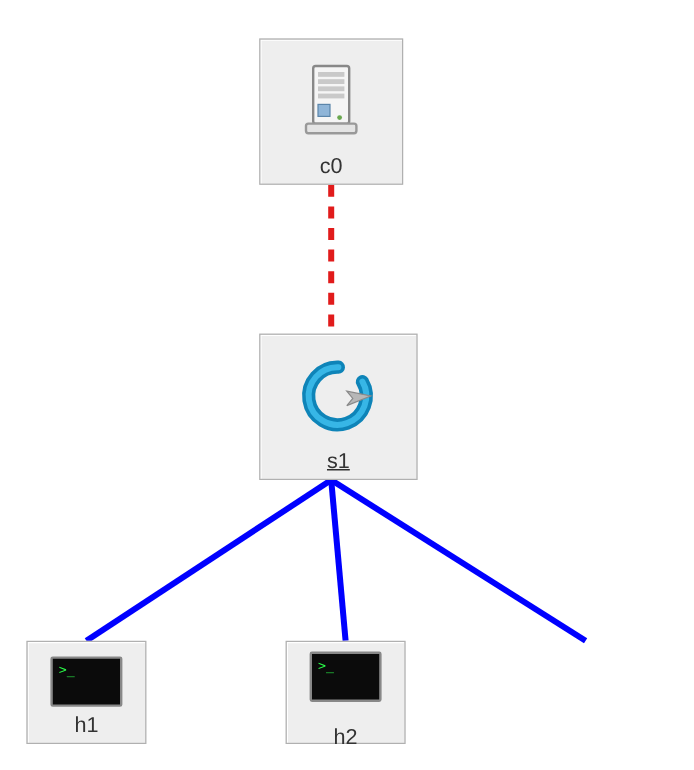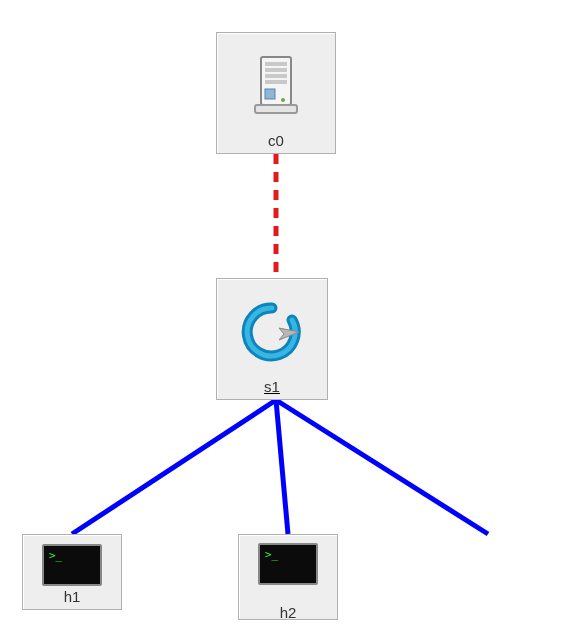--- a/index.html
+++ b/index.html
@@ -36,21 +36,21 @@
     justify-content: flex-start;
     padding: 8px 0 4px 0;
   }
   .node .icon-slot {
     flex: 1 1 auto;
     display: flex;
     align-items: center;
     justify-content: center;
   }
   .node .label {
-    font-size: 15px;
+    font-size: 18px;
     color: #333;
     margin-top: 2px;
   }
   
   .term {
     width: 56px;
     height: 38px;
     border: 2px solid #888;
     background: #0b0b0b;
     position: relative;
@@ -88,34 +88,34 @@
       <rect x="16" y="25" width="22" height="4" fill="#c9c9c9"></rect>
       <rect x="16" y="34" width="10" height="10" fill="#8fb5d8" stroke="#5b85aa"></rect>
       <circle cx="34" cy="45" r="2" fill="#6aa84f"></circle>
 
       <rect x="6" y="50" width="42" height="8" rx="2" fill="#e4e4e4" stroke="#999" stroke-width="2"></rect>
     </svg>
   </div>
   <div class="label">c0</div>
 </div>
 
-<div class="node" style="left:216px; top:278px; width:112px; height:122px;text-decoration:underline;">
+<div class="node" style="left:216px; top:278px; width:132px; height:122px;text-decoration:underline;">
   <div class="icon-slot">
     <svg width="70" height="64" viewBox="0 0 70 64">
 
       <path d="M35 8 A24 24 0 1 0 55 20" fill="none" stroke="#0e84b8" stroke-width="11" stroke-linecap="round"></path>
       <path d="M35 8 A24 24 0 1 0 55 20" fill="none" stroke="#37b6e6" stroke-width="5" stroke-linecap="round"></path>
 
       <polygon points="42,28 62,32 42,40 47,34" fill="#b7b7b7" stroke="#8a8a8a" stroke-width="1"></polygon>
     </svg>
   </div>
   <div class="label">s1</div>
 </div>
 
-<div class="node" style="left:22px; top:534px; width:100px; height:76px;">
+<div class="node" style="left:22px; top:534px; width:100px; height:86px;">
   <div class="icon-slot">
     <div class="term"></div>
   </div>
   <div class="label">h1</div>
 </div>
 
 <div class="node" style="left:238px; top:534px; width:100px; height:86px;gap:17px;">
   <div class="icon-slot">
     <div class="term"></div>
   </div>

